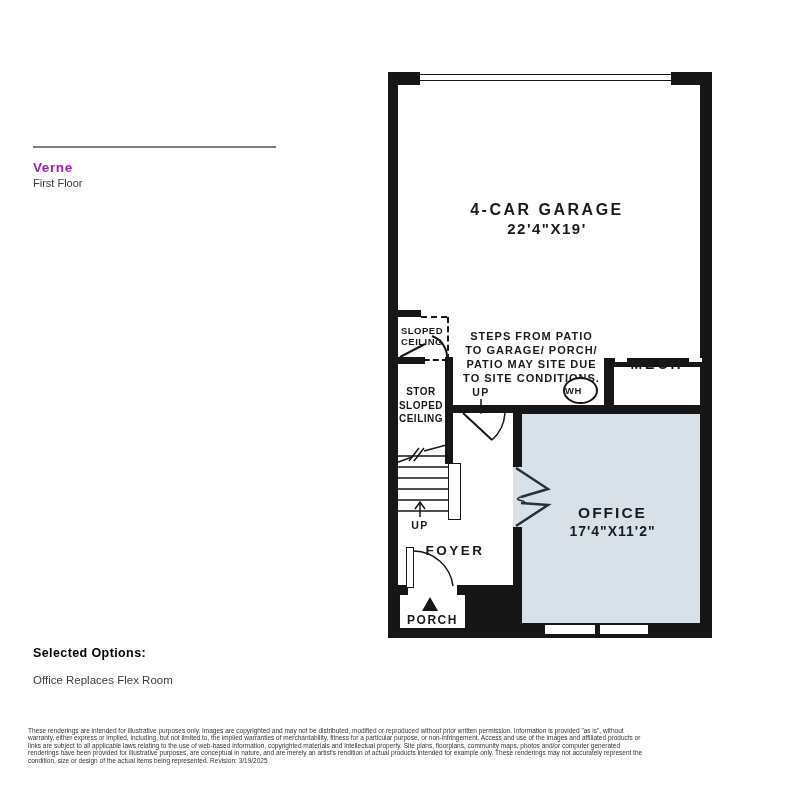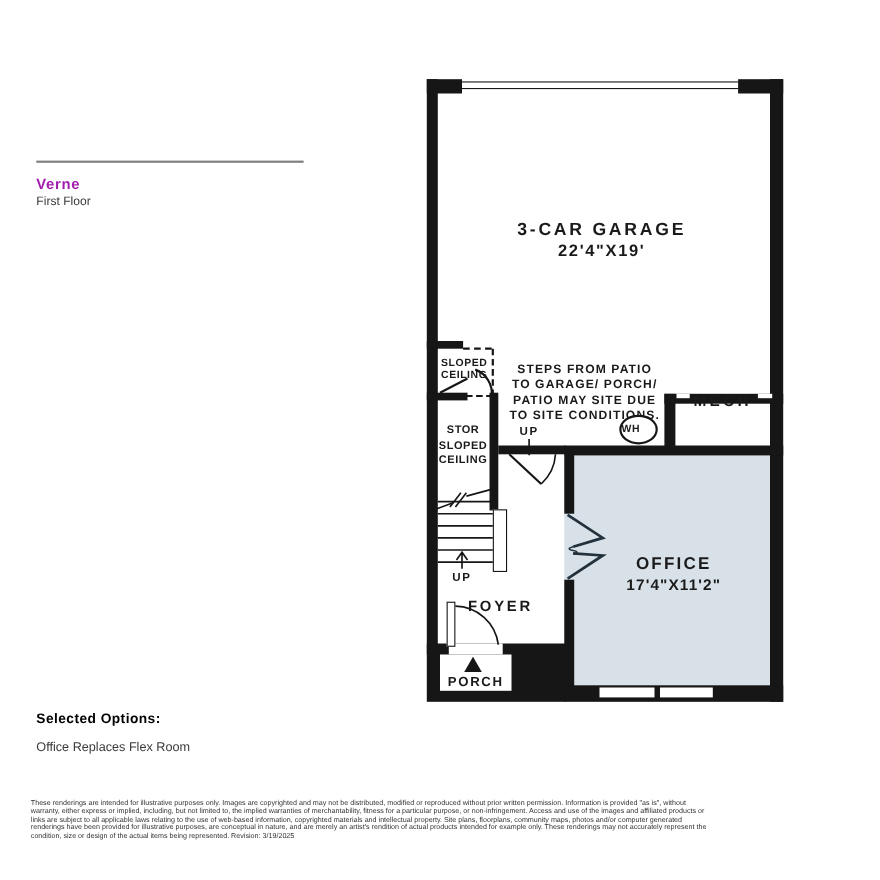--- a/index.html
+++ b/index.html
@@ -112,21 +112,21 @@
       <g stroke="#23313c" stroke-width="2.5" fill="none">
         <polyline points="516,468 548,489 521,497"></polyline>
         <polyline points="516,526 548,505 521,503"></polyline>
         <path d="M 521,497 q -7,2 0,3.5 q 7,1.5 0,3" stroke-width="1.5"></path>
       </g>
 
       <polygon points="430,597 438,611 422,611" fill="#161616"></polygon>
     </svg>
 
     <div class="t" style="left:422px;top:200px;width:250px;font-size:16px;letter-spacing:2.5px;line-height:19px">
-      <div>3-CAR GARAGE</div>
+      <div>4-CAR GARAGE</div>
       <div style="font-size:15px;letter-spacing:1.5px">22'4"X19'</div>
     </div>
 
     <div class="t" style="left:454px;top:329px;width:155px;font-size:11px;letter-spacing:1px;line-height:14px">
       <div>STEPS FROM PATIO</div>
       <div>TO GARAGE/ PORCH/</div>
       <div>PATIO MAY SITE DUE</div>
       <div>TO SITE CONDITIONS.</div>
     </div>
 

